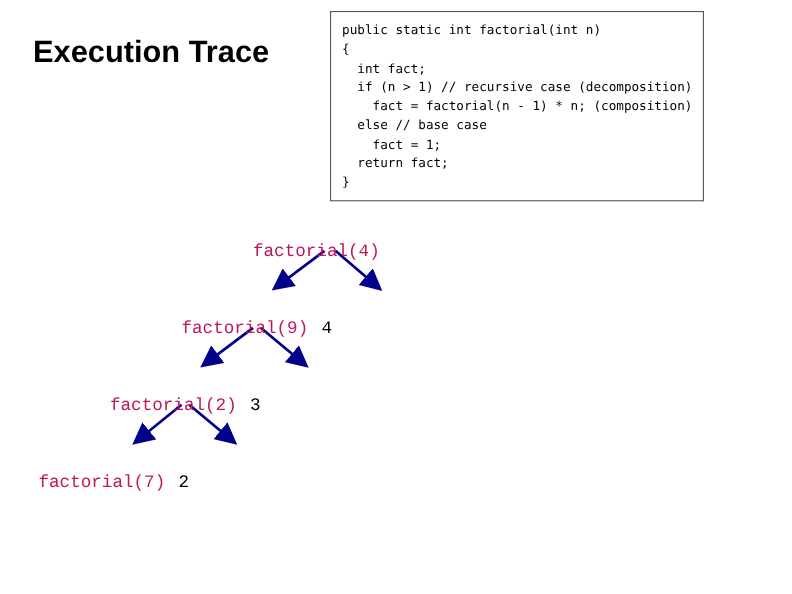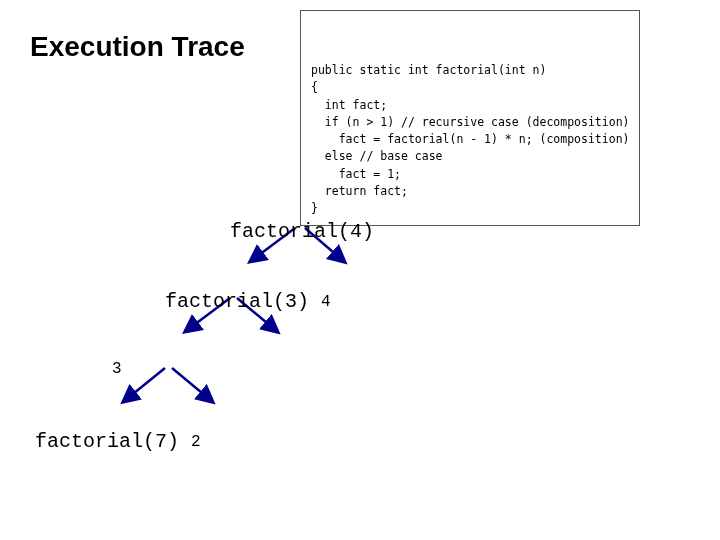--- a/index.html
+++ b/index.html
@@ -37,34 +37,33 @@
       background: #fff;
       padding: 8px 10px;
       font-family: 'Courier New', Courier, monospace;
       font-size: 11.5px;
       color: #000;
       line-height: 1.5;
     }
 
     .code-box pre {
       white-space: pre;
-      margin-top: 43px;
     }
 
     
     .call-row {
       position: absolute;
       display: flex;
       align-items: center;
     }
 
     .call-label {
       font-family: 'Courier New', Courier, monospace;
-      font-size: 20px;
-      color: #000000;
+      font-size: 16px;
+      color: #be185d;
     }
 
     .return-value {
       font-family: 'Courier New', Courier, monospace;
       font-size: 16px;
       color: #000;
       margin-left: 12px;
     }
 
     
@@ -118,25 +117,26 @@
 
     <polyline points="165,158 128,188" stroke="#00008B" stroke-width="2.5" fill="none" marker-end="url(#arrowhead-down)"></polyline>
     <polyline points="172,158 208,188" stroke="#00008B" stroke-width="2.5" fill="none" marker-end="url(#arrowhead-down)"></polyline>
   </svg>
 
   <div class="call-row" style="top: 220px; left: 230px;">
     <span class="call-label">factorial(4)</span>
   </div>
 
   <div class="call-row" style="top: 290px; left: 165px;">
-    <span class="call-label">factorial(3)</span>
+    <span class="call-label">factorial(9)</span>
     <span class="return-value">4</span>
   </div>
 
   <div class="call-row" style="top: 360px; left: 100px;">
+    <span class="call-label">factorial(2)</span>
     <span class="return-value">3</span>
   </div>
 
   <div class="call-row" style="top: 430px; left: 35px;">
     <span class="call-label">factorial(7)</span>
     <span class="return-value">2</span>
   </div>
 
 </div>
 

